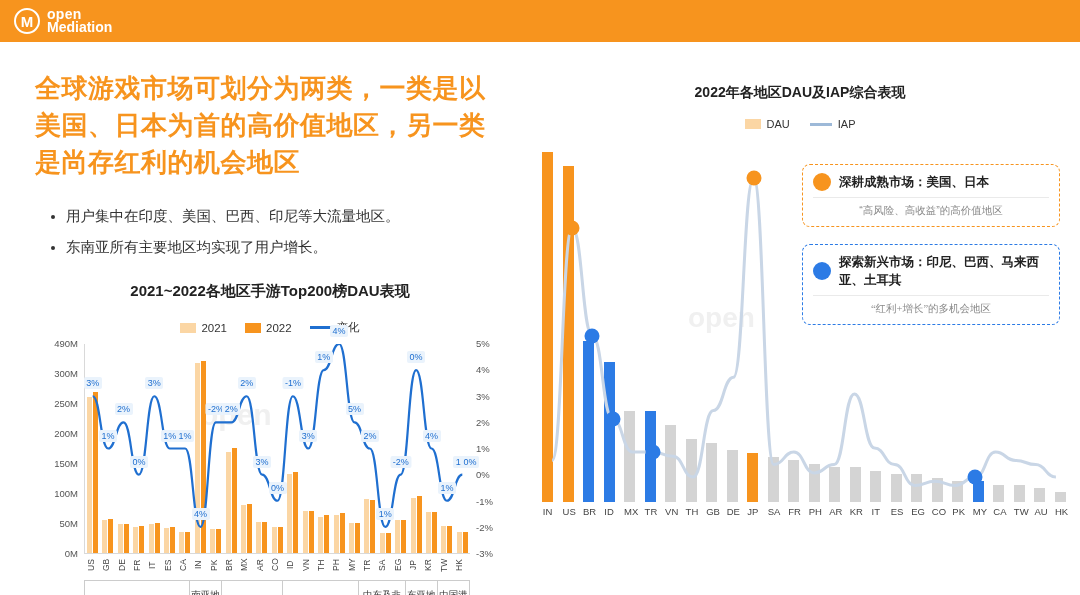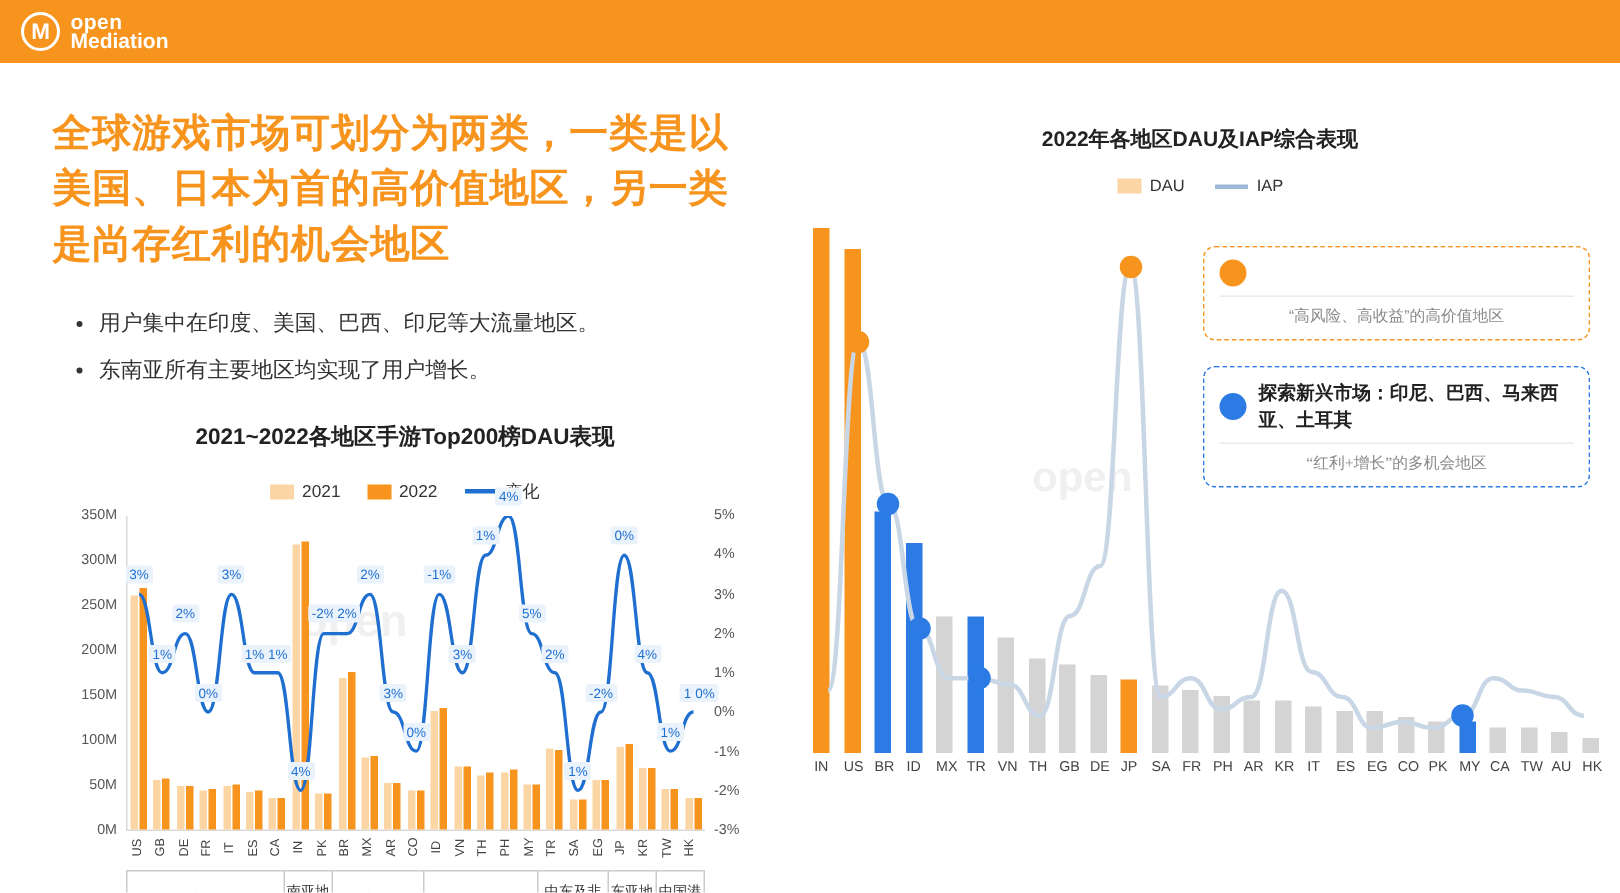--- a/index.html
+++ b/index.html
@@ -188,21 +188,21 @@
       <span class="sw-line"></span>
       <span>变化</span>
     </div>
   </div>
 
   <div class="chart1">
     <div class="wm" style="left:170px; top:60px; font-size:30px;">
       <span>open</span>
     </div>
     <div id="c1-yaxis">
-        <div class="ylab" style="left: 0px; top: 0px;">350M</div>
+        <div class="ylab" style="left: 0px; top: 0px;">490M</div>
         <div class="ylab" style="left: 0px; top: 30px;">300M</div>
         <div class="ylab" style="left: 0px; top: 60px;">250M</div>
         <div class="ylab" style="left: 0px; top: 90px;">200M</div>
         <div class="ylab" style="left: 0px; top: 120px;">150M</div>
         <div class="ylab" style="left: 0px; top: 150px;">100M</div>
         <div class="ylab" style="left: 0px; top: 180px;">50M</div>
         <div class="ylab" style="left: 0px; top: 210px;">0M</div>
       </div>
     <div id="c1-yaxis-r">
         <div class="ylab-r" style="right: 0px; position: absolute; top: 0px;">5%</div>
@@ -475,20 +475,21 @@
         <span>CA</span>
         <span>TW</span>
         <span>AU</span>
         <span>HK</span>
       </div>
   </div>
 
   <div class="callout" style="left:282px; top:122px; width:258px;">
     <div class="callout-head">
       <span class="dot orange"></span>
+      <span class="callout-title">深耕成熟市场：美国、日本</span>
     </div>
     <div class="callout-sub">“高风险、高收益”的高价值地区</div>
   </div>
 
   <div class="callout blue" style="left:282px; top:202px; width:258px;">
     <div class="callout-head">
       <span class="dot blue"></span>
       <span class="callout-title">探索新兴市场：印尼、巴西、马来西亚、土耳其</span>
     </div>
     <div class="callout-sub">“红利+增长”的多机会地区</div>

